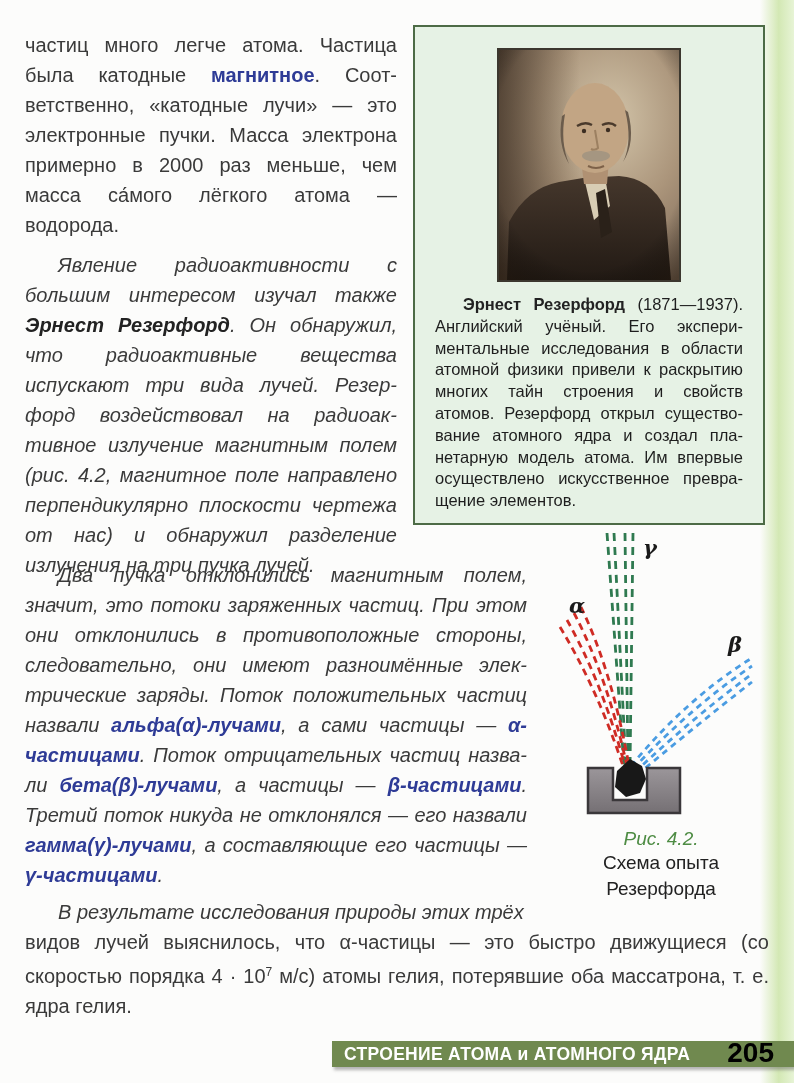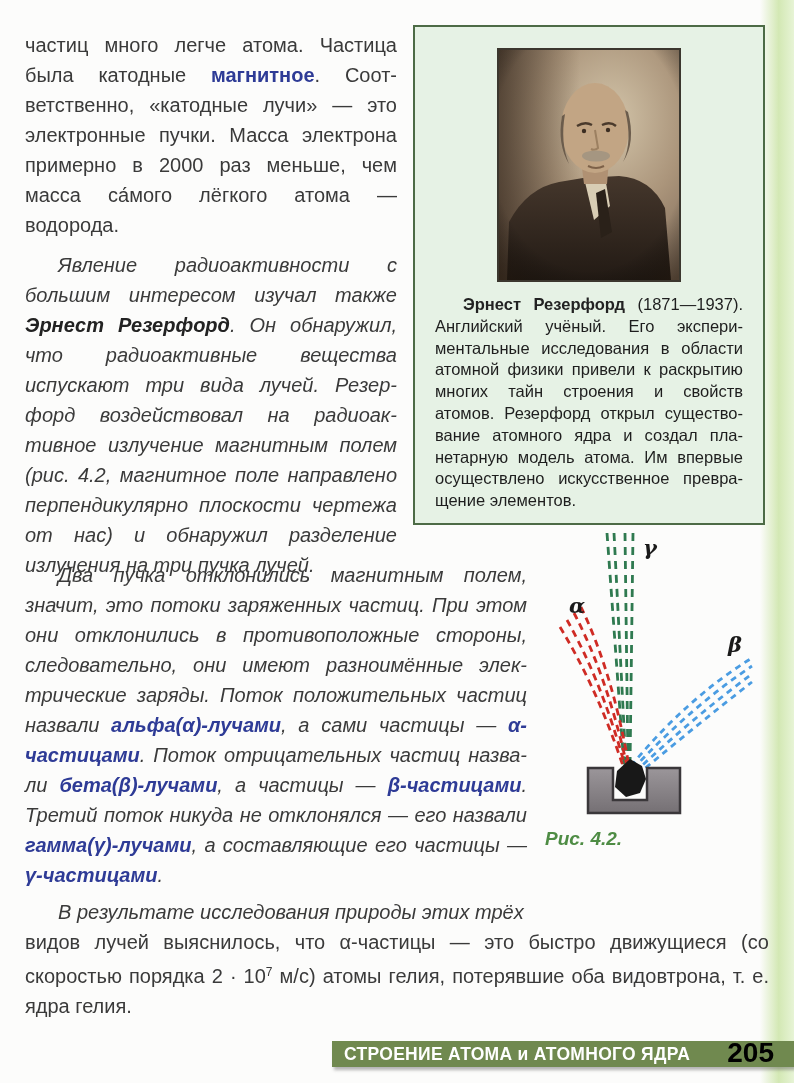--- a/index.html
+++ b/index.html
@@ -46,21 +46,22 @@
   .bio-caption{
     margin:12px 20px 0 20px;
     font-size:16.5px;line-height:21.8px;
     text-align:justify;text-indent:28px;
     color:#1e1e1e;
   }
   
   .figure-block{left:545px;top:520px;width:250px;z-index:1;}
   .figure-caption-title{
     margin-top:4px;padding-right:18px;
-    font-size:19px;font-weight:bold;font-style:italic;
+    text-align:center;
+    font-size:19px;font-weight:normal;font-style:italic;
     color:var(--figure-green);
   }
   .figure-caption-text{
     padding-right:18px;text-align:center;
     font-size:19px;line-height:26px;color:#222;
   }
   
   .footer-bar{
     left:332px;top:1041px;width:462px;height:26px;
     background:var(--footer-green);
@@ -87,21 +88,21 @@
 <div class="abs edge-strip"></div>
 
 <div class="abs body-text" style="left:25px;top:30px;width:372px;"><span>частиц много легче атома. Частица была катодные </span><span class="seg-bb">магнитное</span><span>. Соот­ветственно, «катодные лучи» — это электронные пучки. Масса электро­на примерно в 2000 раз меньше, чем масса са́мого лёгкого атома — водорода.</span></div>
 
 <div class="abs body-text indent" style="left:25px;top:250px;width:372px;"><span>Явление радиоактивности с большим интересом изучал также </span><span class="seg-b">Эрнест Резерфорд</span><span>. Он обнару­жил, что радиоактивные вещества испускают три вида лучей. Резер­форд воздействовал на радиоак­тивное излучение магнитным полем (рис. 4.2, магнитное поле направ­лено перпендикулярно плоскости чертежа от нас) и обнаружил раз­деление излучения на три пучка лучей.</span></div>
 
 <div class="abs body-text indent" style="left:25px;top:560px;width:502px;"><span>Два пучка отклонились магнитным полем, значит, это потоки заряженных частиц. При этом они отклонились в противоположные стороны, следовательно, они имеют разноимённые элек­трические заряды. Поток положительных частиц назвали </span><span class="seg-bb">альфа(α)-лучами</span><span>, а сами частицы — </span><span class="seg-bb">α-частицами</span><span>. Поток отрицательных частиц назва­ли </span><span class="seg-bb">бета(β)-лучами</span><span>, а частицы — </span><span class="seg-bb">β-частицами</span><span>. Третий поток никуда не отклонялся — его назвали </span><span class="seg-bb">гамма(γ)-лучами</span><span>, а составляющие его частицы — </span><span class="seg-bb">γ-частицами</span><span>.</span></div>
 
 <div class="abs body-text indent" style="left:25px;top:897px;width:502px;text-align:left;">В результате исследования природы этих трёх</div>
 
-<div class="abs body-text" style="left:25px;top:927px;width:744px;"><span>видов лучей выяснилось, что α-частицы — это быстро движущиеся (со скоростью порядка 2 · 10</span><span class="seg-sup">7</span><span> м/с) атомы гелия, потерявшие оба видов­трона, т. е. </span><span class="seg-i">ядра гелия</span><span>.</span></div>
+<div class="abs body-text" style="left:25px;top:927px;width:744px;"><span>видов лучей выяснилось, что α-частицы — это быстро движущиеся (со скоростью порядка 4 · 10</span><span class="seg-sup">7</span><span> м/с) атомы гелия, потерявшие оба масса­трона, т. е. </span><span class="seg-i">ядра гелия</span><span>.</span></div>
 
 <div class="abs info-box">
   <svg class="portrait-frame" viewBox="0 0 180 230" aria-hidden="true">
     <defs>
       <radialGradient id="pbg" cx="62%" cy="30%" r="90%">
         <stop offset="0%" stop-color="#d2c4a9"></stop>
         <stop offset="45%" stop-color="#ab957b"></stop>
         <stop offset="100%" stop-color="#6c594a"></stop>
       </radialGradient>
       <linearGradient id="psuit" x1="0" y1="0" x2="0" y2="1">
@@ -171,18 +172,22 @@
 
     <path d="M43 248 L68 248 L68 280 L102 280 L102 248 L135 248 L135 293 L43 293 Z" fill="url(#blockg)" stroke="#3a373a" stroke-width="2.5"></path>
 
     <polygon points="85,239 97,246 101,259 95,273 81,277 70,267 72,251" fill="#181818"></polygon>
 
     <text x="98" y="35" font-family="DejaVu Serif, serif" font-style="italic" font-weight="bold" font-size="21" fill="#1a1a1a">γ</text>
     <text x="24" y="93" font-family="DejaVu Serif, serif" font-style="italic" font-weight="bold" font-size="21" fill="#1a1a1a">α</text>
     <text x="183" y="132" font-family="DejaVu Serif, serif" font-style="italic" font-weight="bold" font-size="21" fill="#1a1a1a">β</text>
   </svg>
   <div class="figure-caption-title">Рис. 4.2.</div>
+  <div class="figure-caption-text">
+    <div>Схема опыта</div>
+    <div>Резерфорда</div>
+  </div>
 </div>
 
 <div class="abs footer-bar">
   <span class="footer-title">СТРОЕНИЕ АТОМА и АТОМНОГО ЯДРА</span>
   <span class="page-number">205</span>
 </div>
 
 </body></html>

